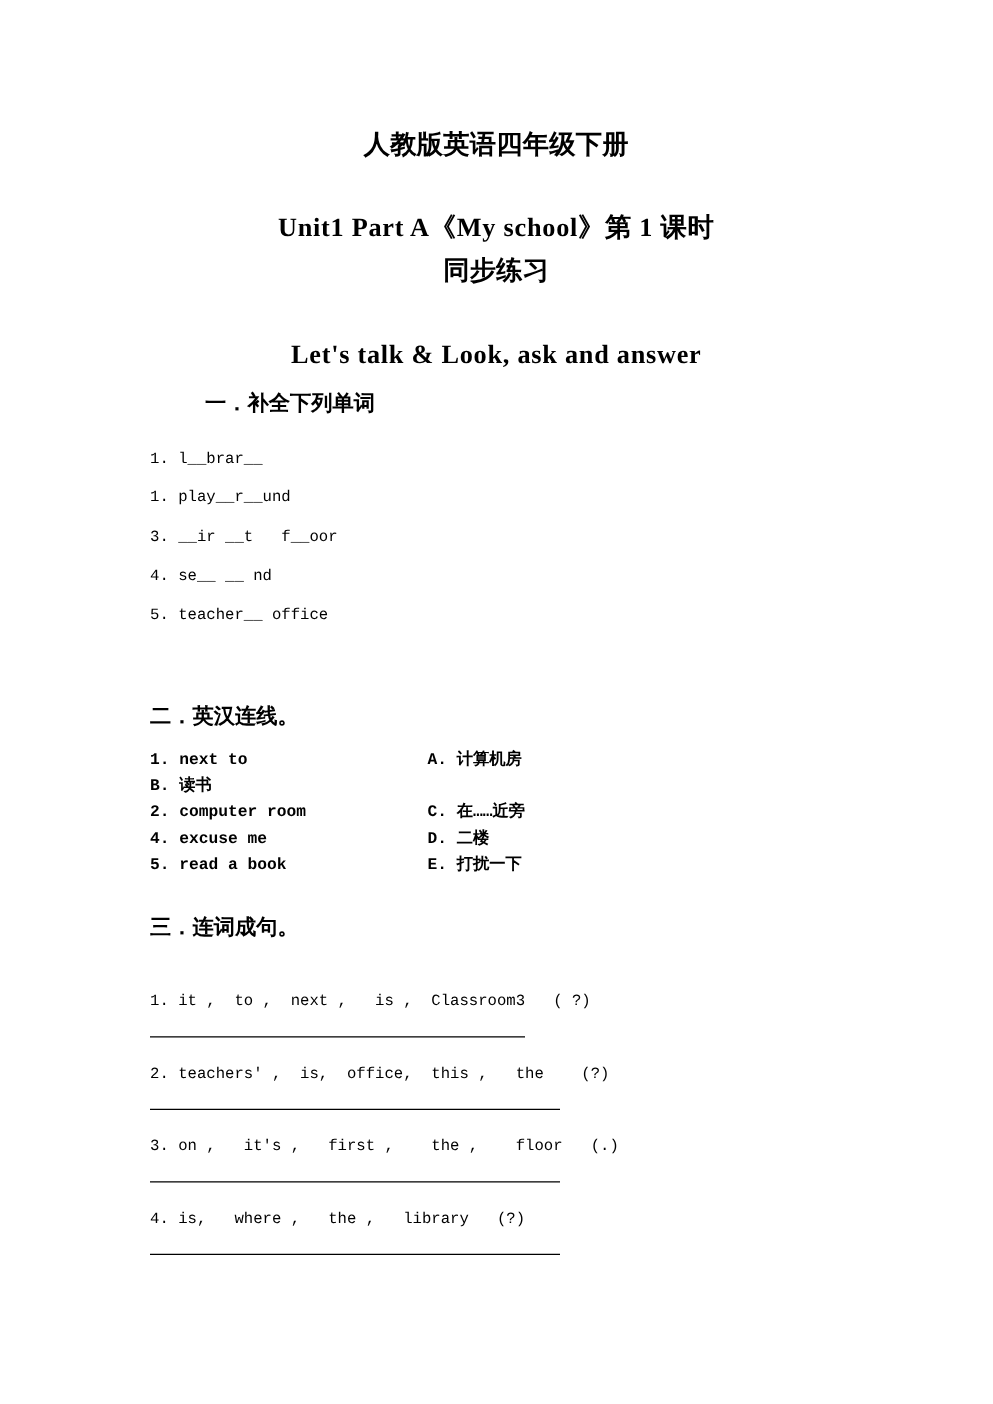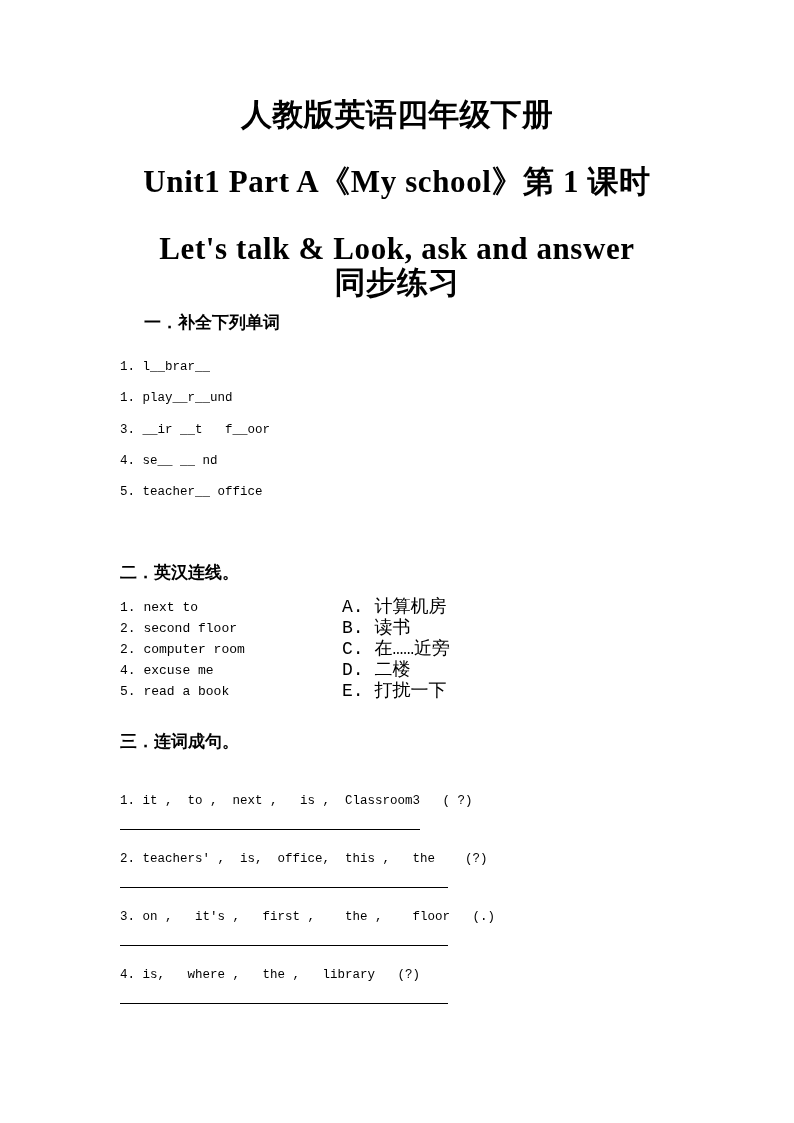--- a/index.html
+++ b/index.html
@@ -27,21 +27,21 @@
   
   .title-block {
     position: absolute;
     left: 97px;
     top: 98px;
     width: 600px;
     text-align: center;
   }
   .title-line {
     font-weight: bold;
-    font-size: 31px;
+    font-size: 21px;
     line-height: 34px;
     white-space: pre;
     letter-spacing: 0.2px;
   }
   .title-line.t1 { font-family: "Liberation Serif", "DejaVu Serif", serif; }
   .title-line.t2,
   .title-line.t3 {
     font-family: "Liberation Serif", "DejaVu Serif", serif;
     letter-spacing: 0.6px;
     margin-top: 33px;
@@ -50,21 +50,21 @@
 
   
   .sec-heading {
     position: absolute;
     font-weight: bold;
     font-size: 17px;
     line-height: 24px;
     white-space: pre;
     font-family: "Liberation Serif", "DejaVu Serif", serif;
   }
-  #sec1-heading { left: 144px; top: 311px; }
+  #sec1-heading { left: 164px; top: 311px; }
   #sec2-heading { left: 120px; top: 541px; margin-top: 20px; }
   #sec3-heading { left: 120px; top: 714px; margin-top: 16px; }
 
   
   .wordlist {
     position: absolute;
     left: 120px;
     top: 352px;
     width: 420px;
   }
@@ -74,33 +74,34 @@
     white-space: pre;
     font-family: Liberation Mono, monospace;
   }
 
   
   .match-wrap {
     position: absolute;
     left: 120px;
     top: 597px;
     width: 420px;
+    font-weight: bold;
   }
   .match-row {
     display: flex;
     line-height: 21px;
   }
   .match-left {
     width: 222px;
     font-size: 13px;
     white-space: pre;
     font-family: "Liberation Mono", "DejaVu Sans Mono", monospace;
   }
   .match-right {
-    font-size: 18px;
+    font-size: 13px;
     white-space: pre;
     font-family: "Liberation Mono", "DejaVu Sans Mono", monospace;
   }
 
   
   .order-wrap {
     position: absolute;
     left: 120px;
     top: 790px;
     width: 460px;
@@ -122,43 +123,42 @@
   .answer-rule.w328 { width: 328px; }
 </style>
 </head>
 <body>
 
 <div class="page">
 
   <div class="title-block">
     <div class="title-line t1">人教版英语四年级下册</div>
     <div class="title-line t2">Unit1 Part A《My school》第 1 课时</div>
+    <div class="title-line t4">同步练习</div>
     <div class="title-line t3">Let's talk &amp; Look, ask and answer</div>
-    <div class="title-line t4">同步练习</div>
   </div>
 
   <div class="sec-heading" id="sec1-heading">一．补全下列单词</div>
 
   <div class="wordlist">
     <div class="word-item">1. l__brar__</div>
     <div class="word-item">1. play__r__und</div>
     <div class="word-item">3. __ir __t   f__oor</div>
     <div class="word-item">4. se__ __ nd</div>
     <div class="word-item">5. teacher__ office</div>
   </div>
 
   <div class="sec-heading" id="sec2-heading">二．英汉连线。</div>
 
   <div class="match-wrap">
     <div class="match-row">
       <div class="match-left">1. next to</div>
       <div class="match-right">A. 计算机房</div>
     </div>
     <div class="match-row">
-      <div class="match-left">2. second floor</div>
       <div class="match-right">B. 读书</div>
     </div>
     <div class="match-row">
       <div class="match-left">2. computer room</div>
       <div class="match-right">C. 在……近旁</div>
     </div>
     <div class="match-row">
       <div class="match-left">4. excuse me</div>
       <div class="match-right">D. 二楼</div>
     </div>

